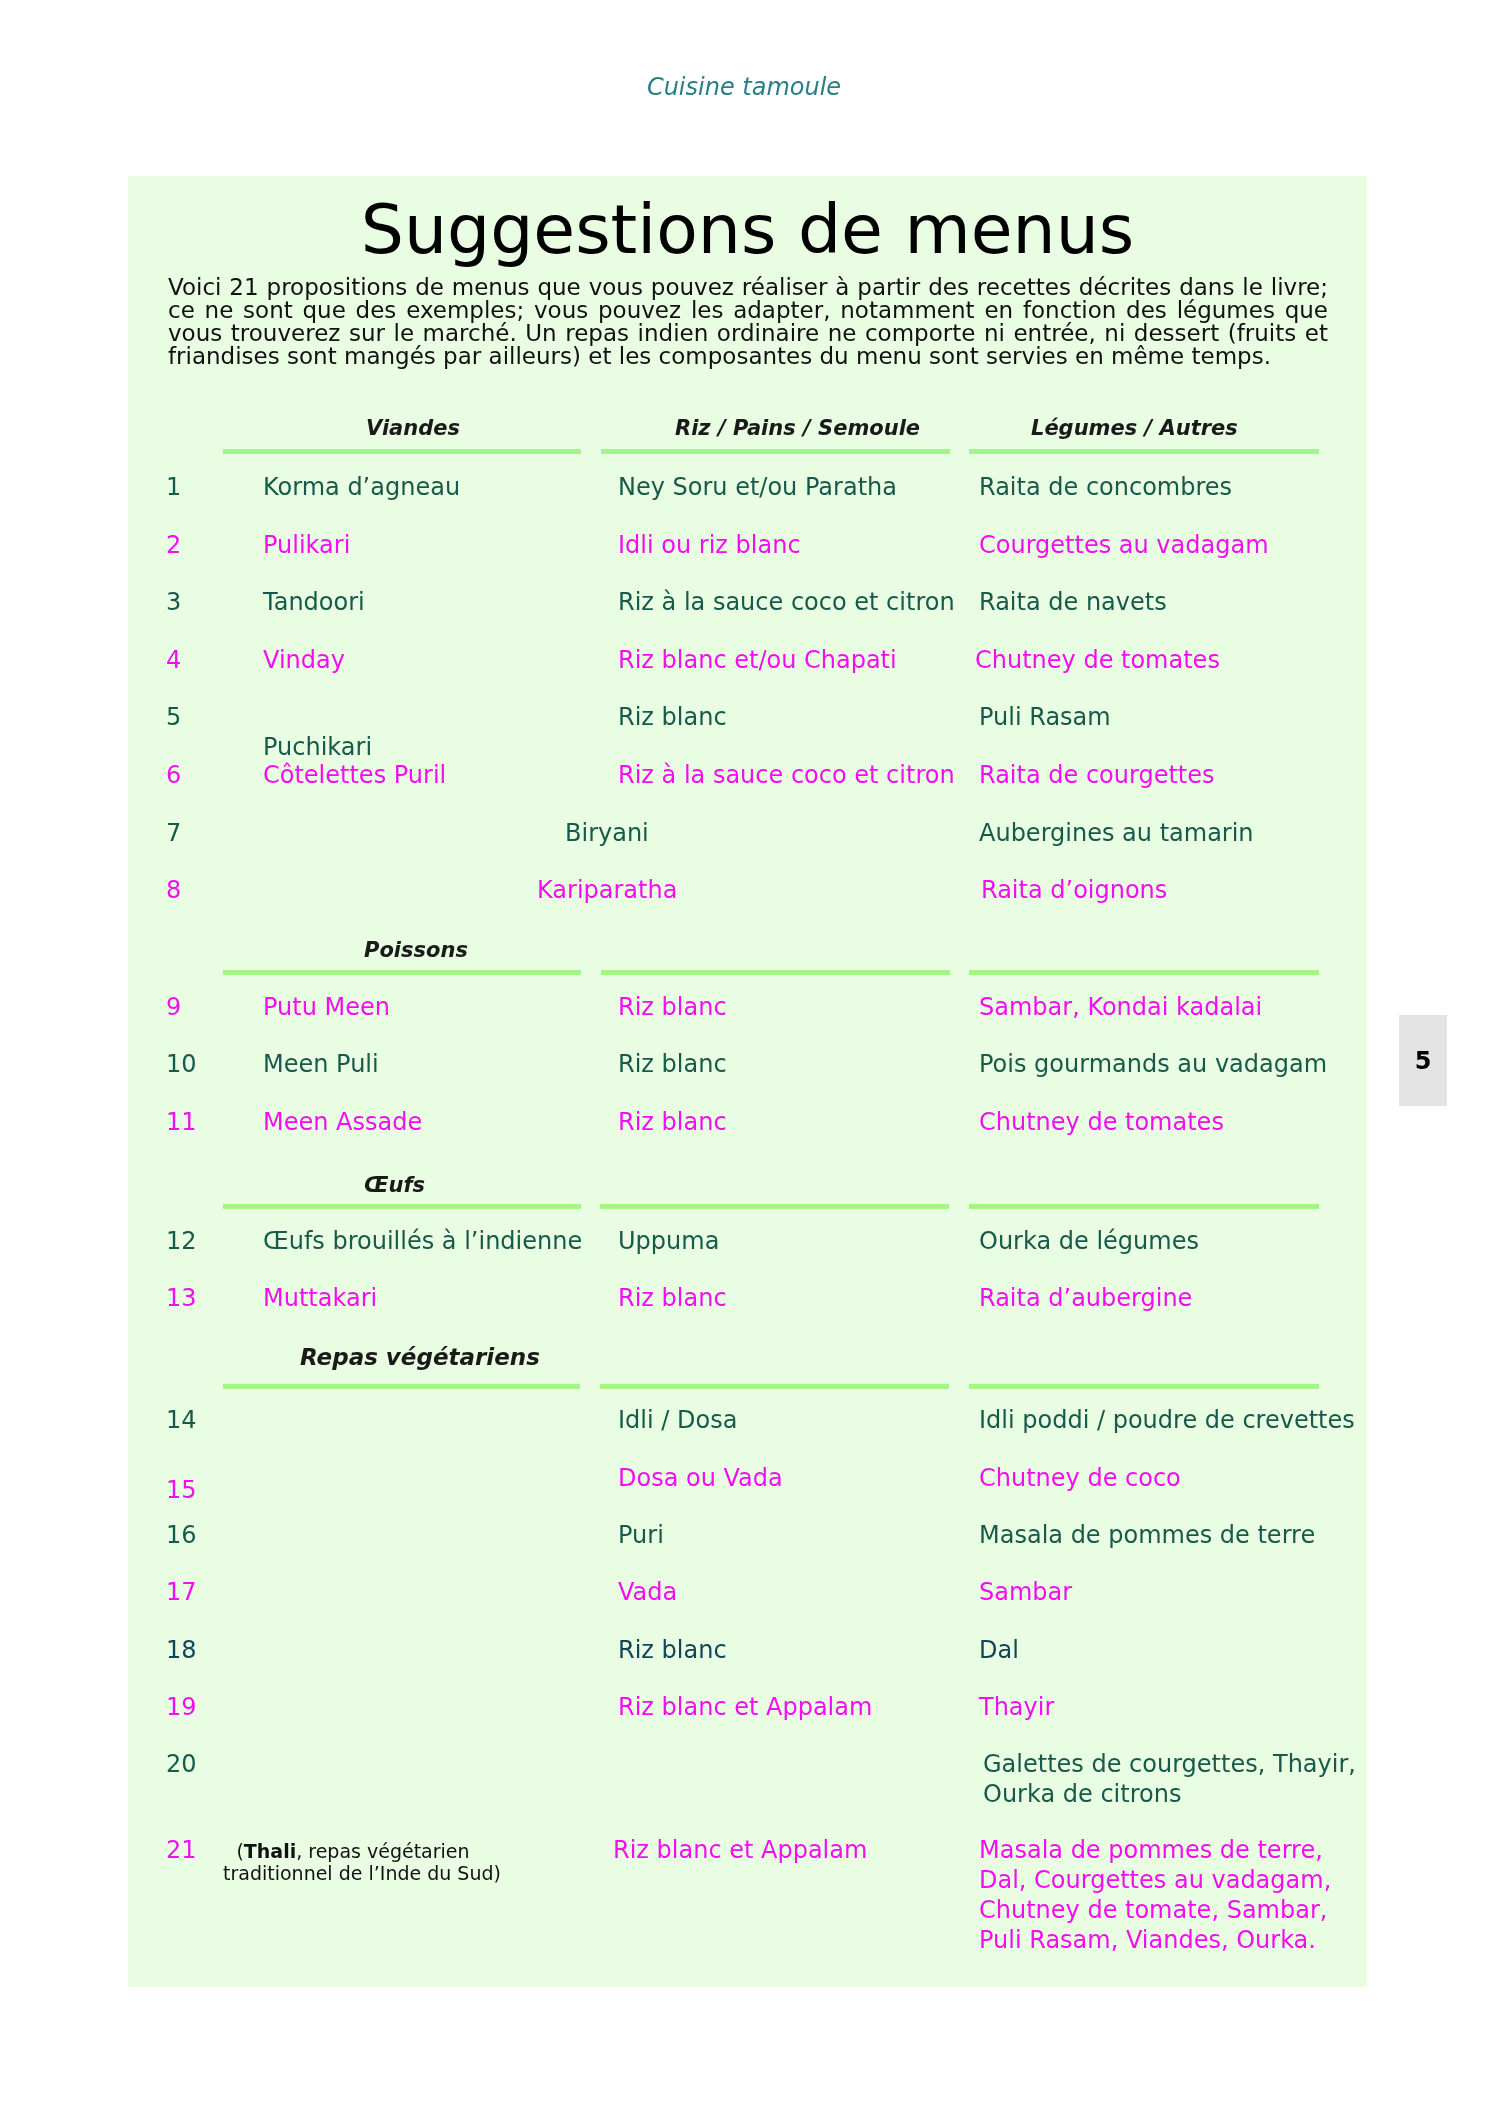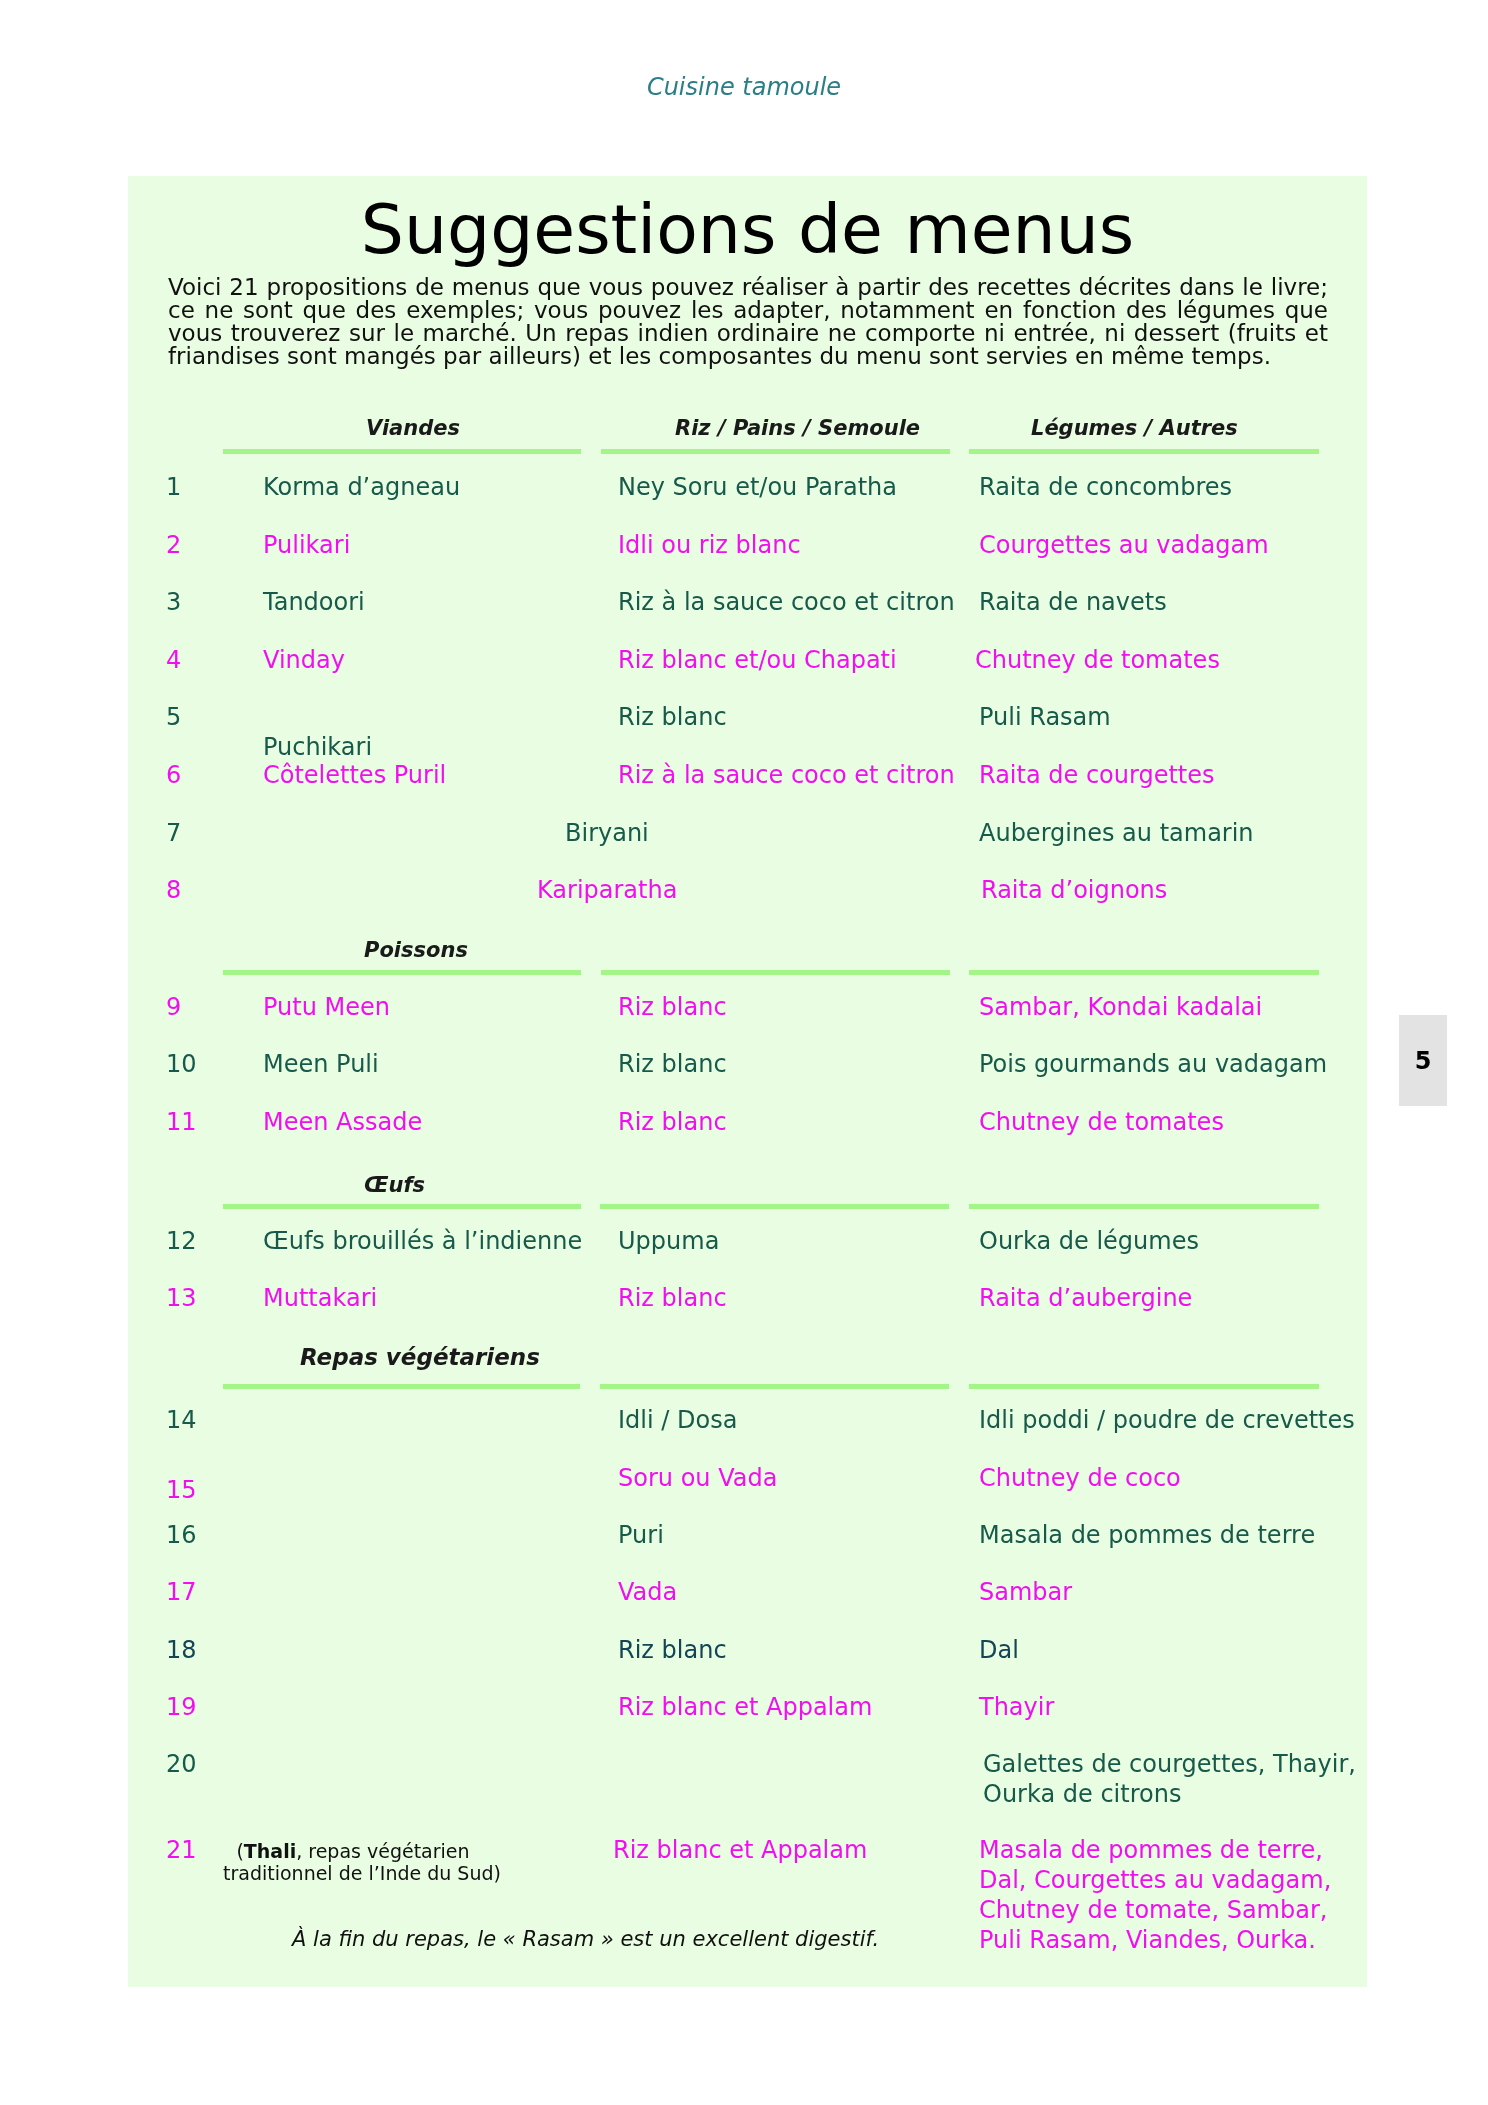--- a/index.html
+++ b/index.html
@@ -144,21 +144,21 @@
   <div class="abs colhead" style="left:172px; top:1168px; font-size:23px;">Repas végétariens</div>
   <div class="rule" style="left:95px; top:1208px; width:357px;"></div>
   <div class="rule" style="left:472px; top:1208px; width:349px;"></div>
   <div class="rule" style="left:841px; top:1208px; width:350px;"></div>
 
   <div class="abs cell dark" style="left:38px; top:1230px;">14</div>
   <div class="abs cell dark" style="left:490px; top:1230px;">Idli / Dosa</div>
   <div class="abs cell dark" style="left:851px; top:1230px;">Idli poddi / poudre de crevettes</div>
 
   <div class="abs cell pink" style="left:38px; top:1288px;margin-top:12px;">15</div>
-  <div class="abs cell pink" style="left:490px; top:1288px;">Soru ou Vada</div>
+  <div class="abs cell pink" style="left:490px; top:1288px;">Dosa ou Vada</div>
   <div class="abs cell pink" style="left:851px; top:1288px;">Chutney de coco</div>
 
   <div class="abs cell dark" style="left:38px; top:1345px;">16</div>
   <div class="abs cell dark" style="left:490px; top:1345px;">Puri</div>
   <div class="abs cell dark" style="left:851px; top:1345px;">Masala de pommes de terre</div>
 
   <div class="abs cell pink" style="left:38px; top:1402px;">17</div>
   <div class="abs cell pink" style="left:490px; top:1402px;">Vada</div>
   <div class="abs cell pink" style="left:851px; top:1402px;">Sambar</div>
 
@@ -178,14 +178,13 @@
   <div class="abs note" style="left:95px; top:1664px; width:260px;">
     <span>(</span><b>Thali</b><span>, repas végétarien</span><br>
     <span>traditionnel de l’Inde du Sud)</span>
   </div>
   <div class="abs cell pink" style="left:485px; top:1660px;">Riz blanc et Appalam</div>
   <div class="abs cell pink" style="left:851px; top:1660px;">Masala de pommes de terre,</div>
   <div class="abs cell pink" style="left:851px; top:1690px;">Dal, Courgettes au vadagam,</div>
   <div class="abs cell pink" style="left:851px; top:1720px;">Chutney de tomate, Sambar,</div>
   <div class="abs cell pink" style="left:851px; top:1750px;">Puli Rasam, Viandes, Ourka.</div>
 
-  <div class="abs footer-note" style="left:164px; top:1751px;">À la fin du repas, le « Rasam » est un excellent digestif.</div>
 </div>
 
 </body></html>

